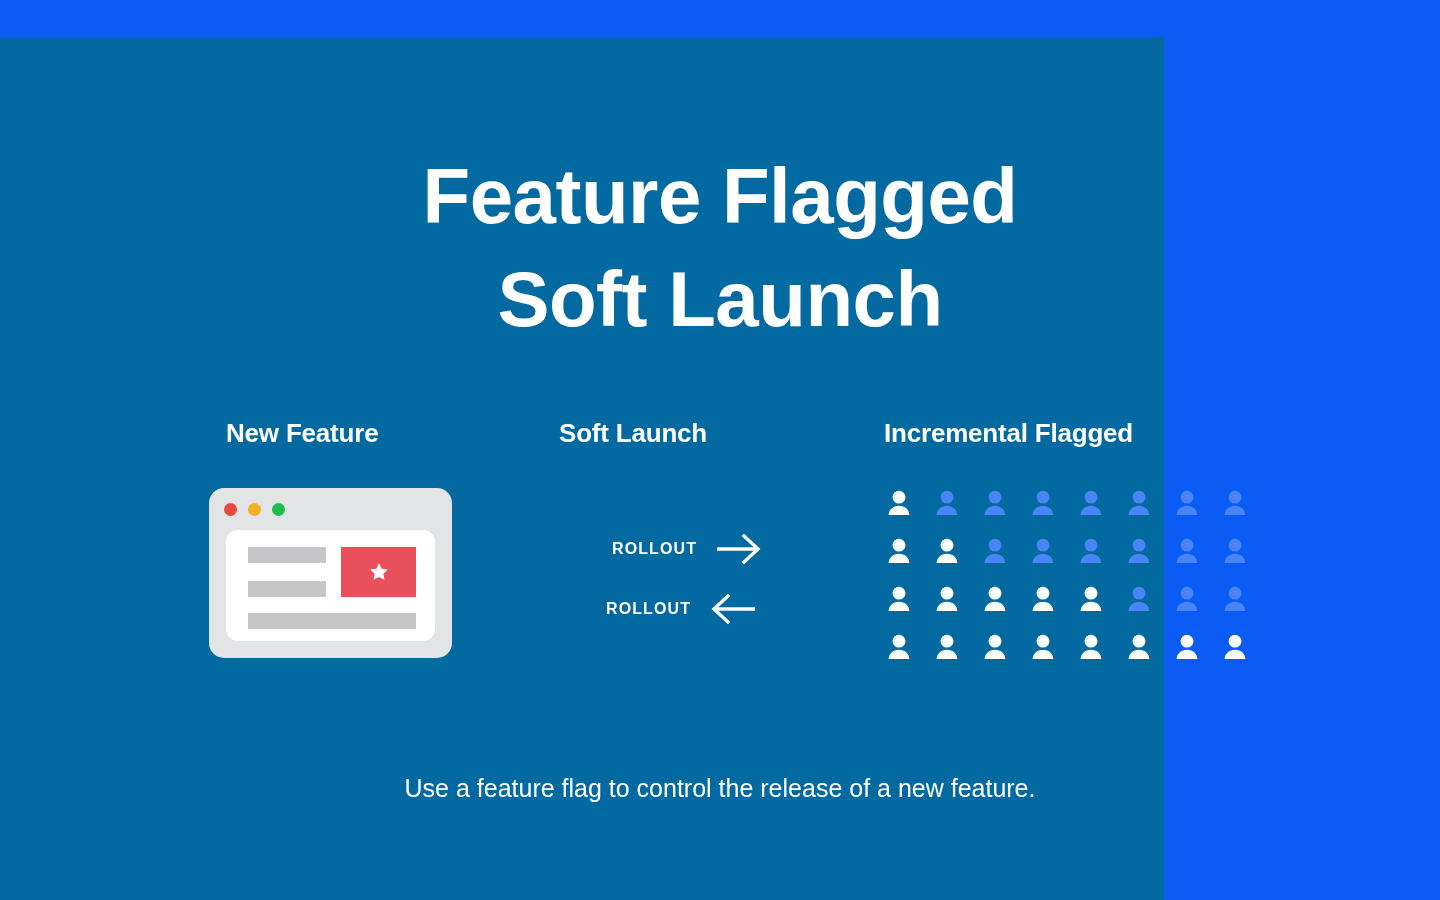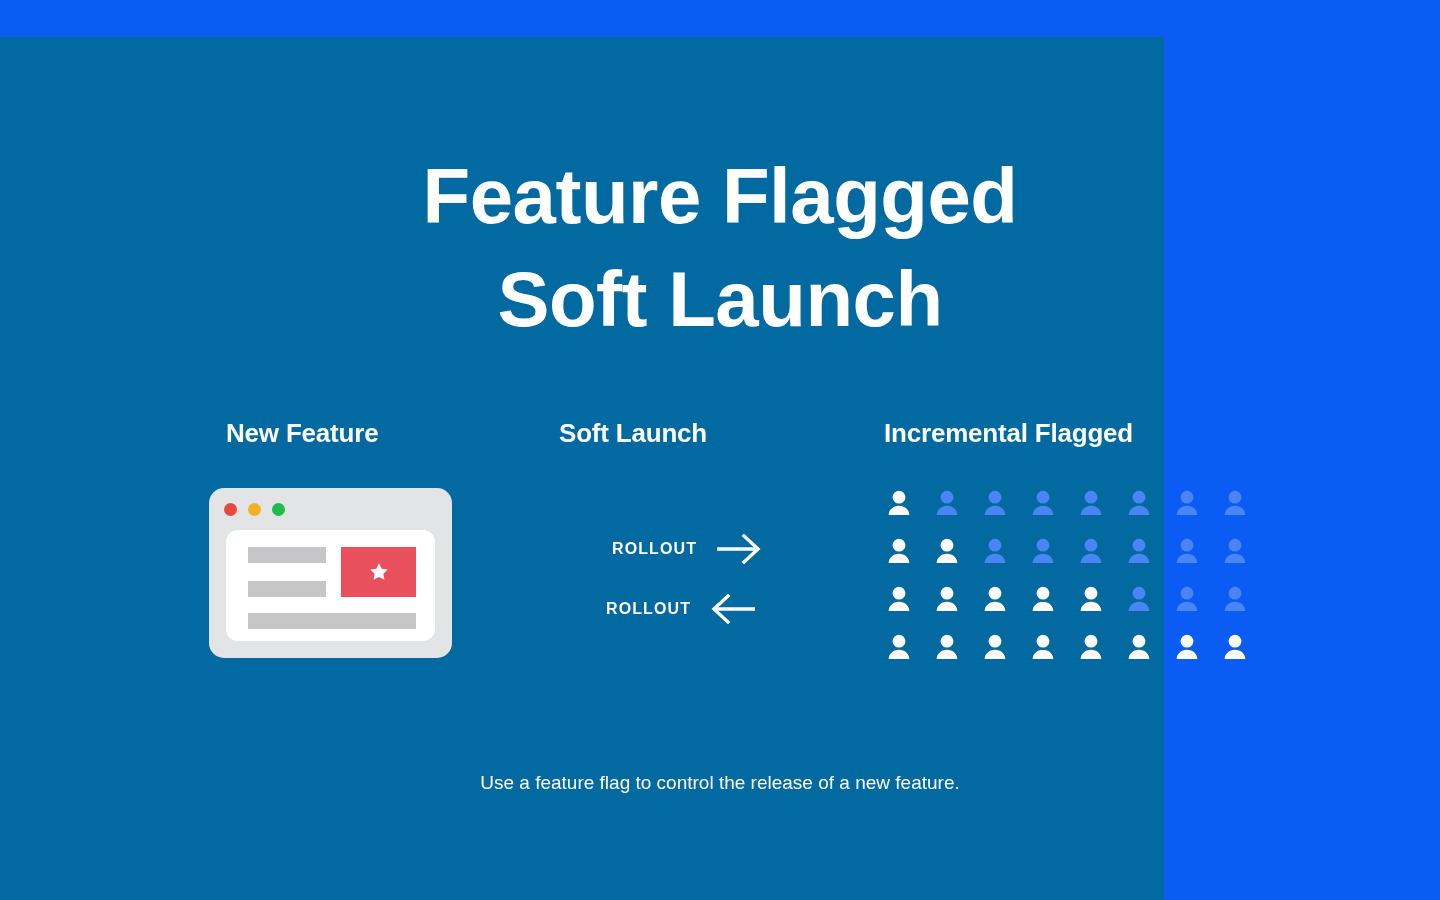--- a/index.html
+++ b/index.html
@@ -115,21 +115,21 @@
 
   
   .caption {
     position:absolute;
     top:730px; left:0; width:1440px;
     text-align:center;
   }
   .caption-line {
     display:block;
     color:#FFFFFF;
-    font-size:19px;
+    font-size:25px;
     font-weight:normal;
     line-height:1.72;
   }
 </style>
 </head>
 <body>
 
 <div id="slide">
 
   <div class="title-block">

